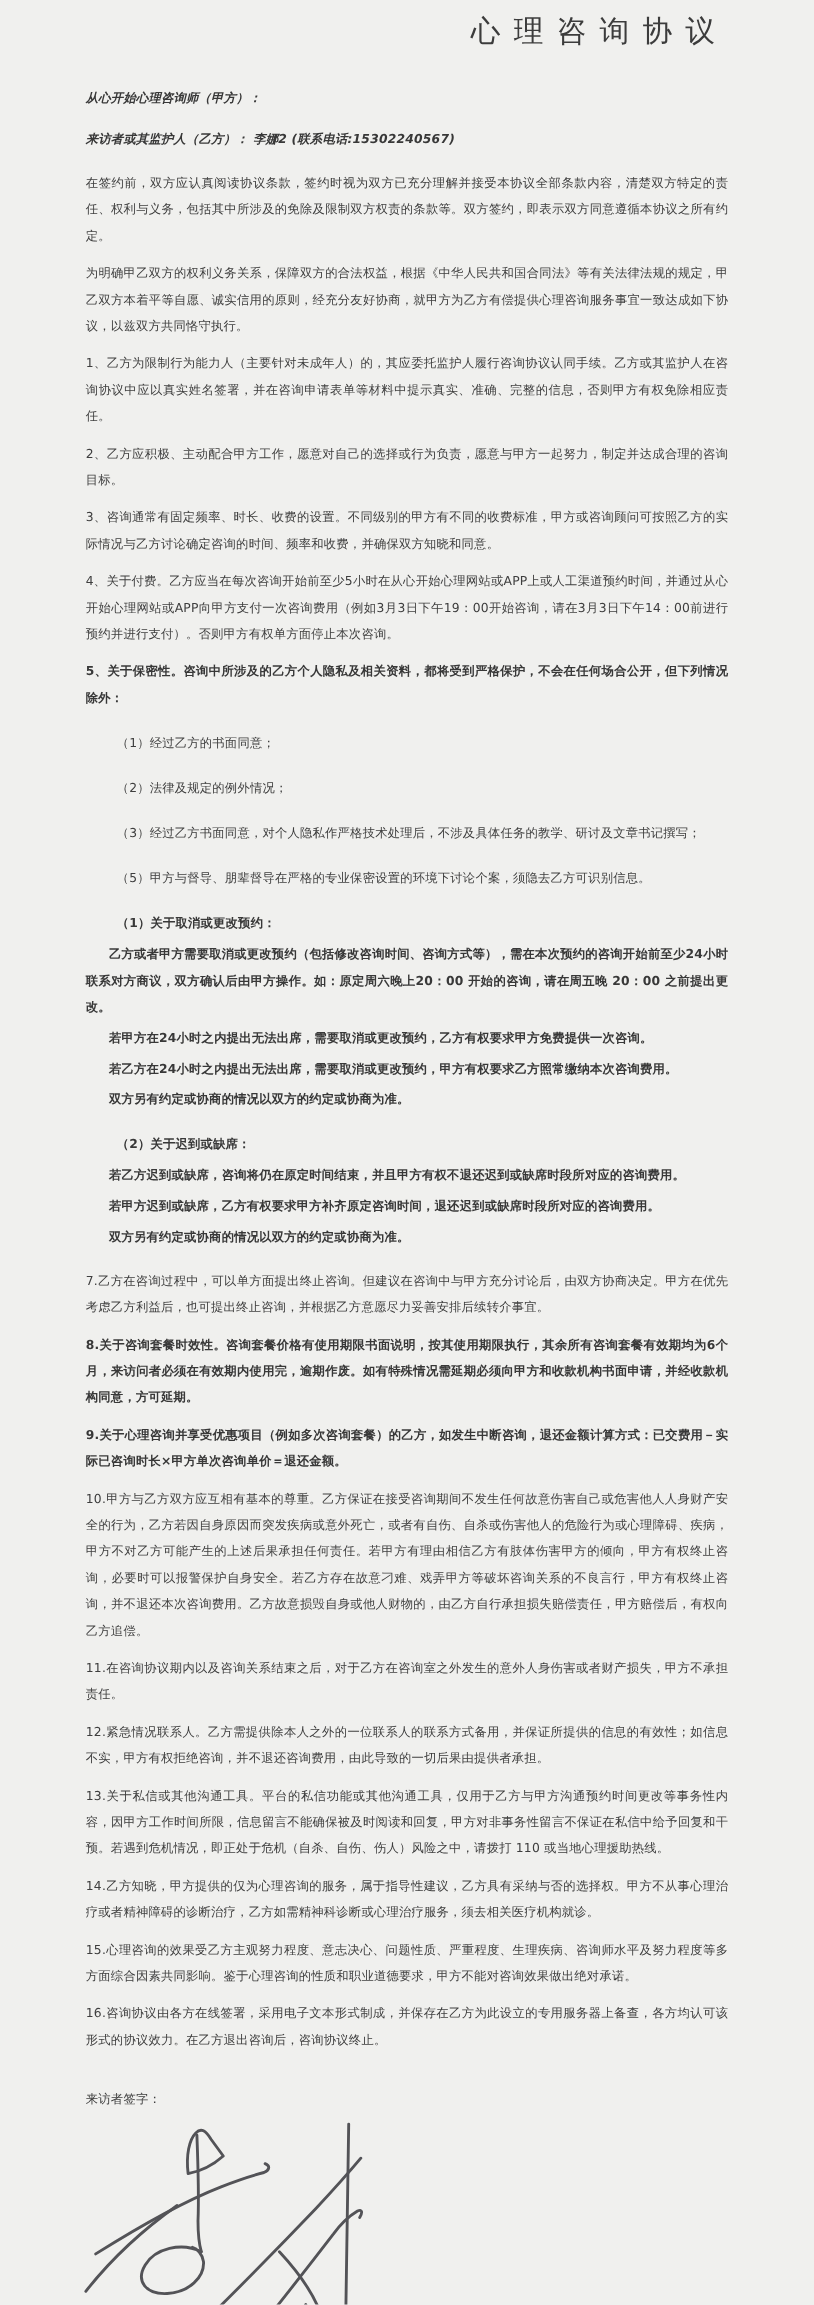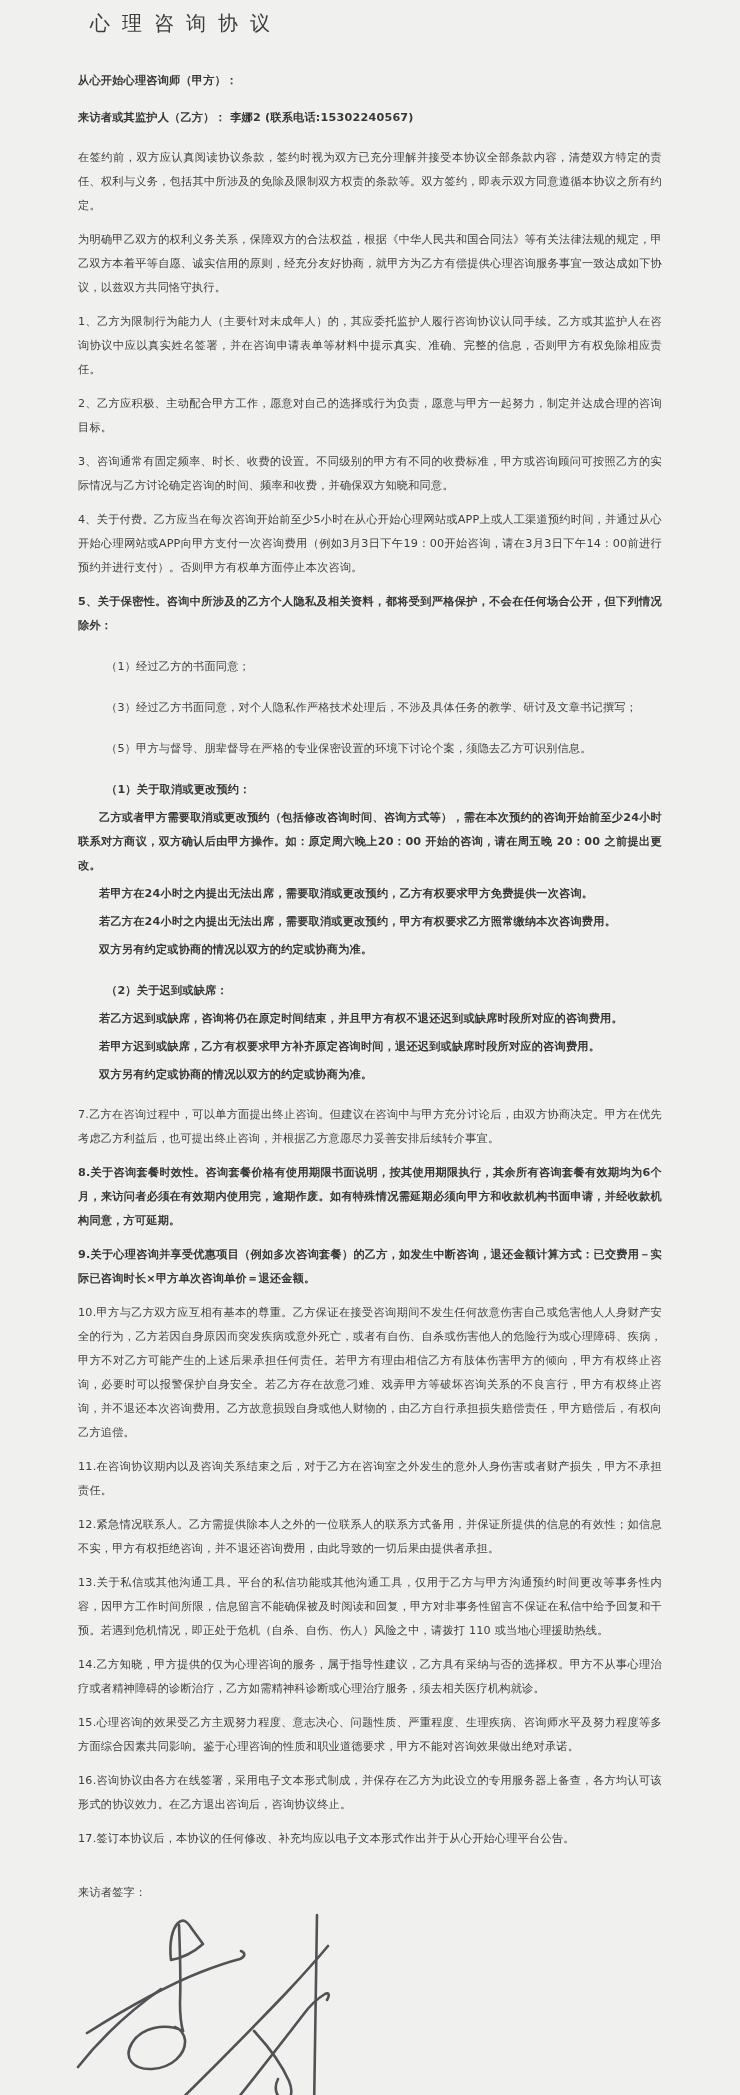--- a/index.html
+++ b/index.html
@@ -10,35 +10,35 @@
     overflow: hidden;
     font-family: "DejaVu Sans", "Liberation Sans", sans-serif;
     color: #3e3e3e;
   }
   .page {
     padding: 6px 78px 0 78px;
     width: 584px;
   }
   h1.title {
     margin: 4px 0 32px 0;
-    text-align: left;
-    font-size: 20px;
+    text-align: right;
+    font-size: 27px;
     font-weight: 500;
     letter-spacing: 12px;
     text-indent: 12px;
     color: #3c3c3c;
   }
   p {
     margin: 0 0 10px 0;
     font-size: 11.2px;
     line-height: 24px;
     letter-spacing: 0.2px;
     text-align: justify;
   }
-  p.hdr { margin-bottom: 13px; }
+  p.hdr { margin-bottom: 13px; font-style: italic; }
   .b { font-weight: 700; color: #383838; }
   .sub { margin-left: 28px; margin-bottom: 4px; margin-top: 17px; }
   .ind { text-indent: 21px; margin-bottom: 4px; }
   .gap-before { margin-top: 16px; }
   .sig-label { margin-top: 30px; margin-bottom: 6px; }
   .sig-wrap { height: 216px; margin-left: -6px; }
 </style>
 </head>
 <body>
 
@@ -52,20 +52,21 @@
   <p class="gap-before">在签约前，双方应认真阅读协议条款，签约时视为双方已充分理解并接受本协议全部条款内容，清楚双方特定的责任、权利与义务，包括其中所涉及的免除及限制双方权责的条款等。双方签约，即表示双方同意遵循本协议之所有约定。</p>
   <p>为明确甲乙双方的权利义务关系，保障双方的合法权益，根据《中华人民共和国合同法》等有关法律法规的规定，甲乙双方本着平等自愿、诚实信用的原则，经充分友好协商，就甲方为乙方有偿提供心理咨询服务事宜一致达成如下协议，以兹双方共同恪守执行。</p>
 
   <p>1、乙方为限制行为能力人（主要针对未成年人）的，其应委托监护人履行咨询协议认同手续。乙方或其监护人在咨询协议中应以真实姓名签署，并在咨询申请表单等材料中提示真实、准确、完整的信息，否则甲方有权免除相应责任。</p>
   <p>2、乙方应积极、主动配合甲方工作，愿意对自己的选择或行为负责，愿意与甲方一起努力，制定并达成合理的咨询目标。</p>
   <p>3、咨询通常有固定频率、时长、收费的设置。不同级别的甲方有不同的收费标准，甲方或咨询顾问可按照乙方的实际情况与乙方讨论确定咨询的时间、频率和收费，并确保双方知晓和同意。</p>
   <p>4、关于付费。乙方应当在每次咨询开始前至少5小时在从心开始心理网站或APP上或人工渠道预约时间，并通过从心开始心理网站或APP向甲方支付一次咨询费用（例如3月3日下午19：00开始咨询，请在3月3日下午14：00前进行预约并进行支付）。否则甲方有权单方面停止本次咨询。</p>
 
   <p class="b">5、关于保密性。咨询中所涉及的乙方个人隐私及相关资料，都将受到严格保护，不会在任何场合公开，但下列情况除外：</p>
   <p class="sub">（1）经过乙方的书面同意；</p>
+  <p class="sub">（2）法律及规定的例外情况；</p>
   <p class="sub">（3）经过乙方书面同意，对个人隐私作严格技术处理后，不涉及具体任务的教学、研讨及文章书记撰写；</p>
   <p class="sub">（5）甲方与督导、朋辈督导在严格的专业保密设置的环境下讨论个案，须隐去乙方可识别信息。</p>
 
   <p class="b sub">（1）关于取消或更改预约：</p>
   <p class="b ind">乙方或者甲方需要取消或更改预约（包括修改咨询时间、咨询方式等），需在本次预约的咨询开始前至少24小时联系对方商议，双方确认后由甲方操作。如：原定周六晚上20：00 开始的咨询，请在周五晚 20：00 之前提出更改。</p>
   <p class="b ind">若甲方在24小时之内提出无法出席，需要取消或更改预约，乙方有权要求甲方免费提供一次咨询。</p>
   <p class="b ind">若乙方在24小时之内提出无法出席，需要取消或更改预约，甲方有权要求乙方照常缴纳本次咨询费用。</p>
   <p class="b ind">双方另有约定或协商的情况以双方的约定或协商为准。</p>
   <p class="b sub">（2）关于迟到或缺席：</p>
   <p class="b ind">若乙方迟到或缺席，咨询将仍在原定时间结束，并且甲方有权不退还迟到或缺席时段所对应的咨询费用。</p>
@@ -75,21 +76,20 @@
   <p class="gap-before">7.乙方在咨询过程中，可以单方面提出终止咨询。但建议在咨询中与甲方充分讨论后，由双方协商决定。甲方在优先考虑乙方利益后，也可提出终止咨询，并根据乙方意愿尽力妥善安排后续转介事宜。</p>
   <p class="b">8.关于咨询套餐时效性。咨询套餐价格有使用期限书面说明，按其使用期限执行，其余所有咨询套餐有效期均为6个月，来访问者必须在有效期内使用完，逾期作废。如有特殊情况需延期必须向甲方和收款机构书面申请，并经收款机构同意，方可延期。</p>
   <p class="b">9.关于心理咨询并享受优惠项目（例如多次咨询套餐）的乙方，如发生中断咨询，退还金额计算方式：已交费用－实际已咨询时长×甲方单次咨询单价＝退还金额。</p>
   <p>10.甲方与乙方双方应互相有基本的尊重。乙方保证在接受咨询期间不发生任何故意伤害自己或危害他人人身财产安全的行为，乙方若因自身原因而突发疾病或意外死亡，或者有自伤、自杀或伤害他人的危险行为或心理障碍、疾病，甲方不对乙方可能产生的上述后果承担任何责任。若甲方有理由相信乙方有肢体伤害甲方的倾向，甲方有权终止咨询，必要时可以报警保护自身安全。若乙方存在故意刁难、戏弄甲方等破坏咨询关系的不良言行，甲方有权终止咨询，并不退还本次咨询费用。乙方故意损毁自身或他人财物的，由乙方自行承担损失赔偿责任，甲方赔偿后，有权向乙方追偿。</p>
   <p>11.在咨询协议期内以及咨询关系结束之后，对于乙方在咨询室之外发生的意外人身伤害或者财产损失，甲方不承担责任。</p>
   <p>12.紧急情况联系人。乙方需提供除本人之外的一位联系人的联系方式备用，并保证所提供的信息的有效性；如信息不实，甲方有权拒绝咨询，并不退还咨询费用，由此导致的一切后果由提供者承担。</p>
   <p>13.关于私信或其他沟通工具。平台的私信功能或其他沟通工具，仅用于乙方与甲方沟通预约时间更改等事务性内容，因甲方工作时间所限，信息留言不能确保被及时阅读和回复，甲方对非事务性留言不保证在私信中给予回复和干预。若遇到危机情况，即正处于危机（自杀、自伤、伤人）风险之中，请拨打 110 或当地心理援助热线。</p>
   <p>14.乙方知晓，甲方提供的仅为心理咨询的服务，属于指导性建议，乙方具有采纳与否的选择权。甲方不从事心理治疗或者精神障碍的诊断治疗，乙方如需精神科诊断或心理治疗服务，须去相关医疗机构就诊。</p>
   <p>15.心理咨询的效果受乙方主观努力程度、意志决心、问题性质、严重程度、生理疾病、咨询师水平及努力程度等多方面综合因素共同影响。鉴于心理咨询的性质和职业道德要求，甲方不能对咨询效果做出绝对承诺。</p>
   <p>16.咨询协议由各方在线签署，采用电子文本形式制成，并保存在乙方为此设立的专用服务器上备查，各方均认可该形式的协议效力。在乙方退出咨询后，咨询协议终止。</p>
-  <p>17.签订本协议后，本协议的任何修改、补充均应以电子文本形式作出并于从心开始心理平台公告。</p>
 
   <p class="sig-label">来访者签字：</p>
 
   <div class="sig-wrap">
     <svg width="270" height="216" viewBox="0 0 270 216">
       <g fill="none" stroke="#3d3d42" stroke-width="2.6" stroke-linecap="round" stroke-linejoin="round" opacity="0.88">
 
         <path d="M99,49 C97,32 100,18 106,12 C111,7 115,10 120,18 L131,33 C122,41 110,47 99,49"></path>
 
         <path d="M107,14 C108,40 109,68 108,92 C108,104 109,113 111,120"></path>

